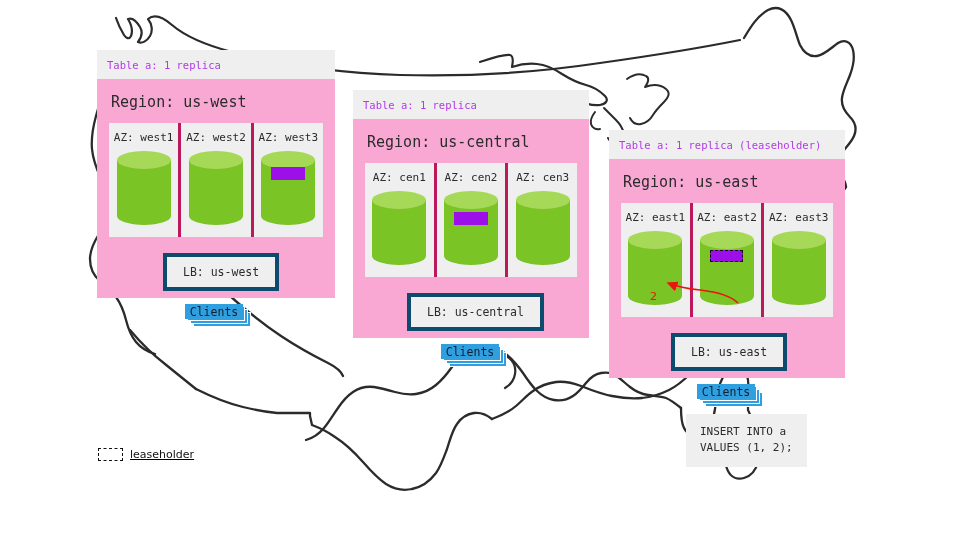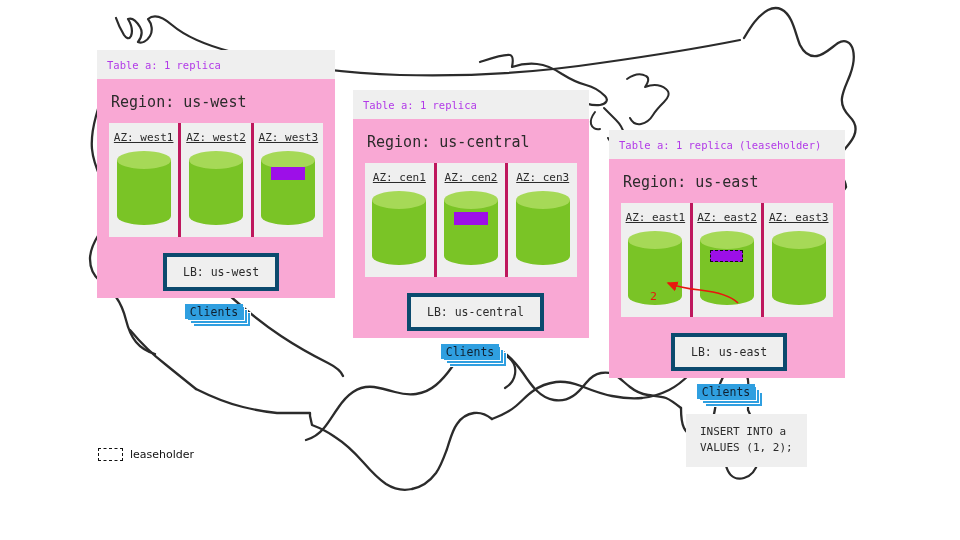--- a/index.html
+++ b/index.html
@@ -41,21 +41,21 @@
   }
   .az-cell{
     flex:1;
     padding:8px 0 12px 0;
     position:relative;
     text-align:center;
   }
   .az-cell + .az-cell{border-left:3px solid #be185d;}
   .az-label{
     font-size:11px;color:#2b2b2b;white-space:nowrap;
-    display:block;margin-bottom:7px;text-decoration:underline;
+    display:block;margin-bottom:7px;
   }
 
   
   .cyl{
     position:relative;
     width:54px;height:74px;
     margin:0 auto;
   }
   .cyl-body{
     position:absolute;left:0;top:9px;
@@ -128,20 +128,21 @@
     padding:10px 14px 11px 14px;
     white-space:pre;
     z-index:6;
   }
 
   
   .legend{
     position:absolute;
     display:flex;align-items:center;gap:7px;
     z-index:9;
+    text-decoration:underline;
   }
   .legend-swatch{
     width:23px;height:11px;
     border:1.5px dashed #111;
     background:transparent;
   }
   .legend-text{font-size:11px;color:#111;font-family:"DejaVu Sans","Liberation Sans",sans-serif;}
 
   
   #arrow-layer{position:absolute;left:0;top:0;width:960px;height:540px;z-index:9;pointer-events:none;}

